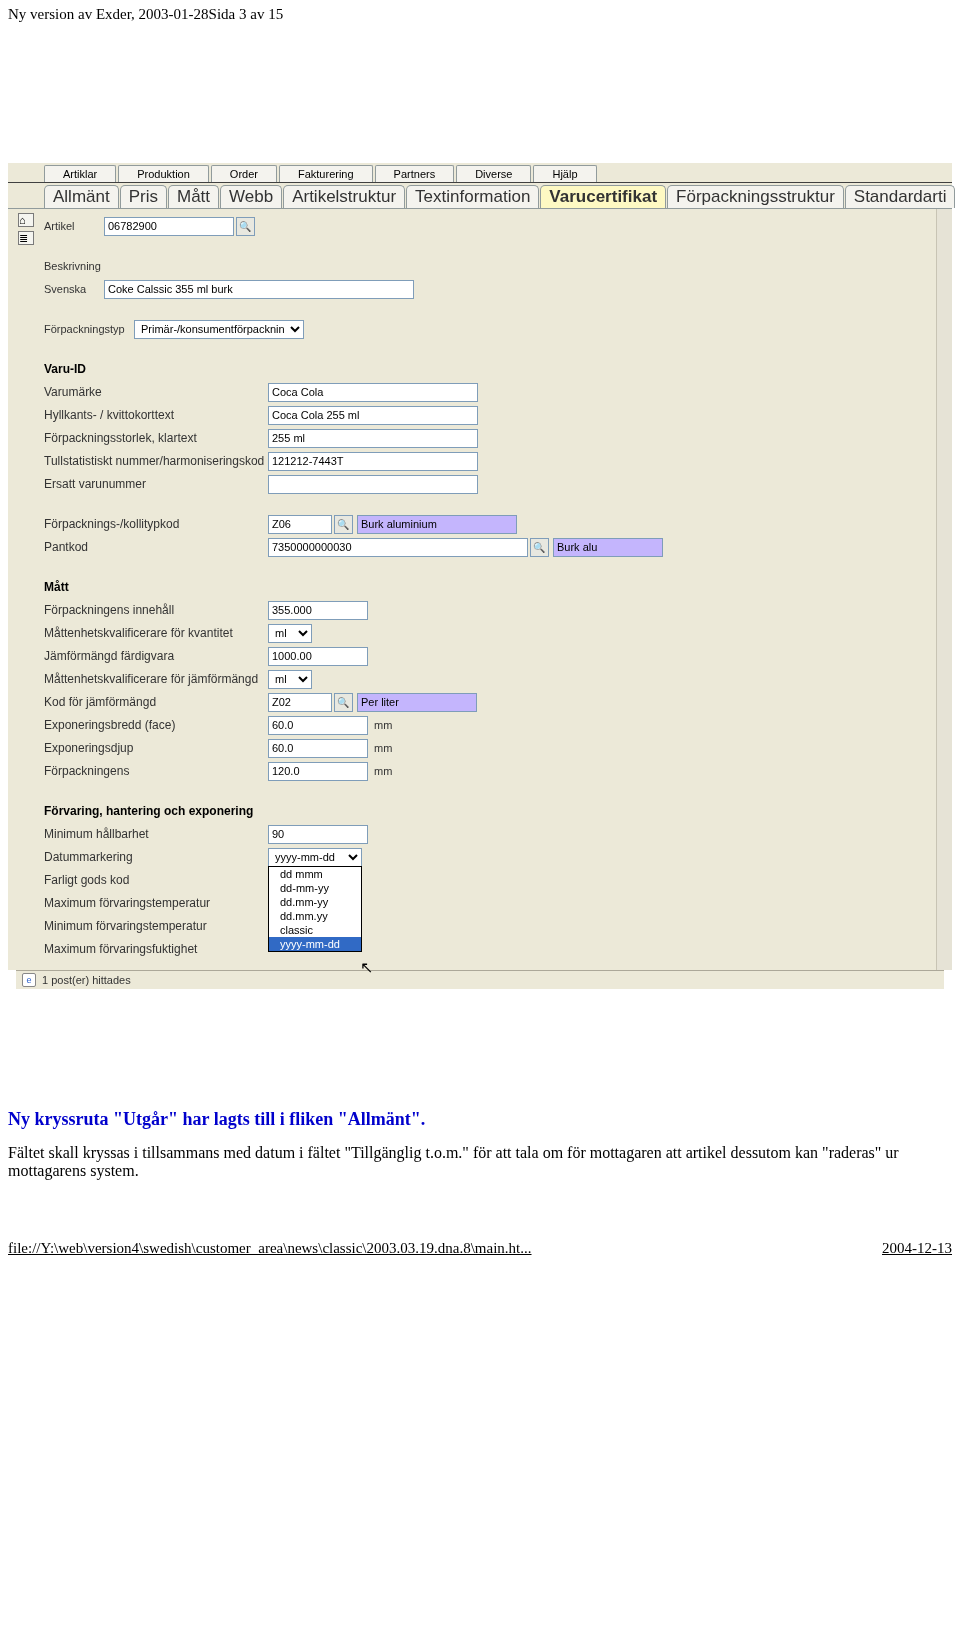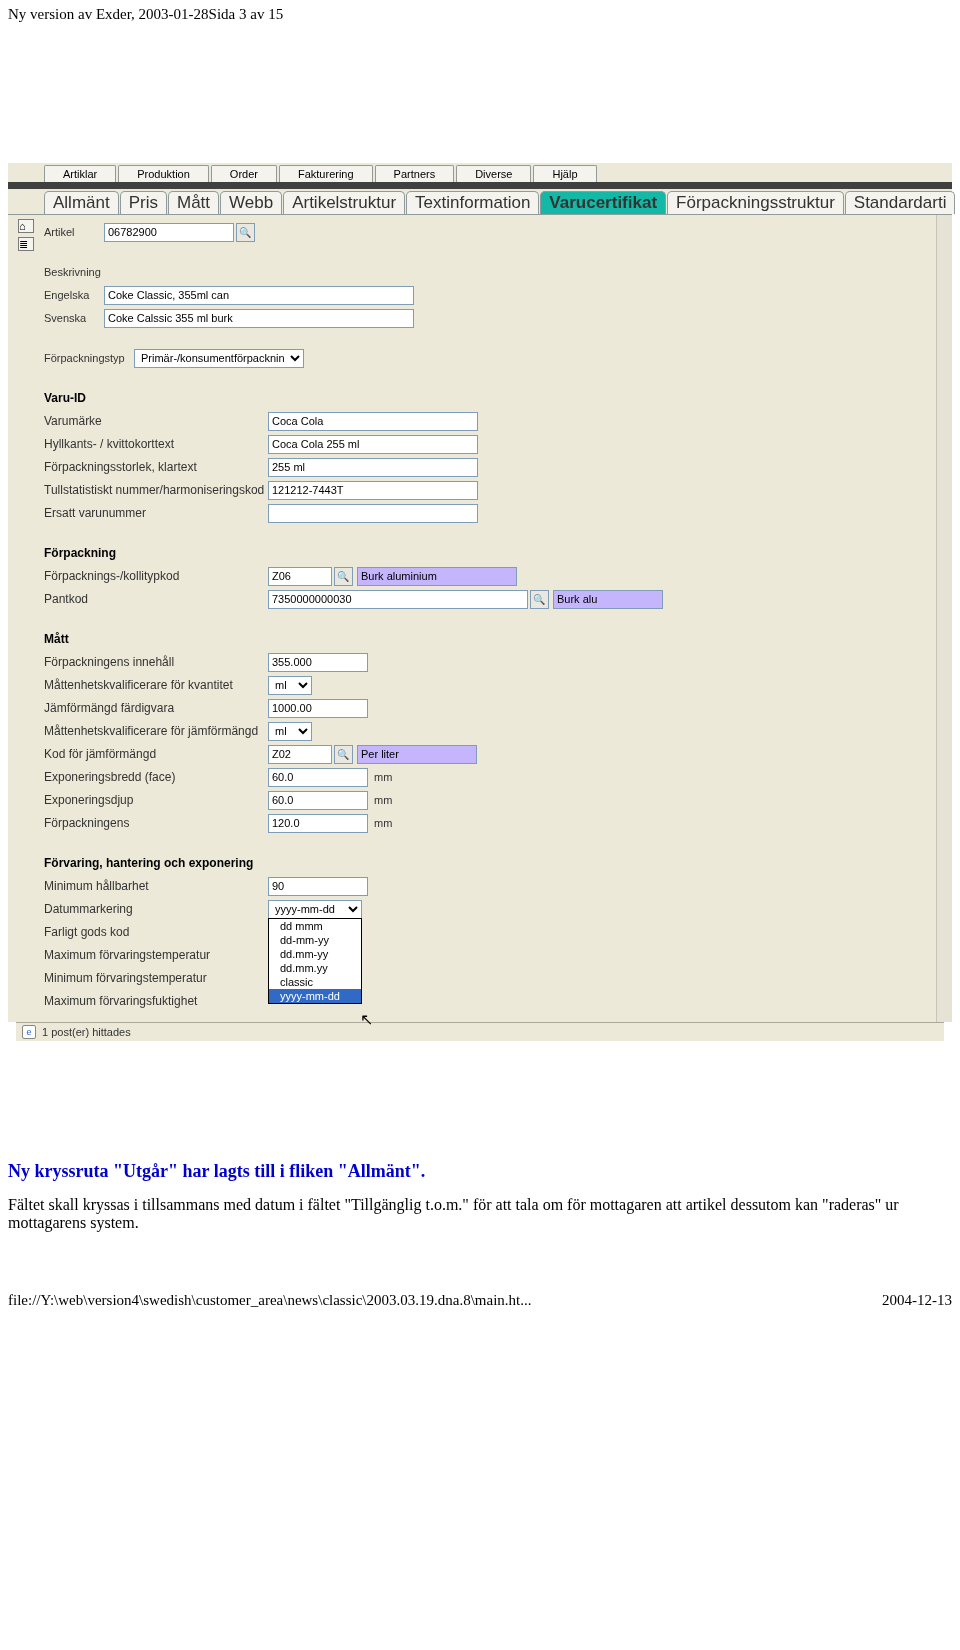--- a/index.html
+++ b/index.html
@@ -1,23 +1,23 @@
 <!DOCTYPE html>
 <html><head>
 <meta charset="utf-8">
 <style>
   * { box-sizing: border-box; margin: 0; padding: 0; }
   body { font-family: "Times New Roman", Times, serif; background: #fff; width: 960px; }
   .page-header { display: flex; padding: 6px 8px 0 8px; font-size: 15px; }
   .app-wrap { margin: 140px 8px 0 8px; font-family: Tahoma, Arial, sans-serif; font-size: 11px; color: #000; }
-  .top-tabs-row { display: flex; background: #ece9d8; padding: 2px 0 0 36px; border-bottom: 7px solid #404040; }
+  .top-tabs-row { display: flex; background: #ece9d8; padding: 2px 0 0 36px; border-bottom: 1px solid #404040; }
   .top-tab { background: #f4f3ee; border: 1px solid #919b9c; border-bottom: none; border-radius: 2px 2px 0 0; padding: 2px 18px; margin-right: 2px; font-size: 11px; color: #000; cursor: pointer; }
   .sub-tabs-row { display: flex; background: #ece9d8; padding: 2px 0 0 36px; border-bottom: 1px solid #919b9c; }
   .sub-tab { background: #f4f3ee; border: 1px solid #919b9c; border-bottom: none; border-radius: 5px 5px 0 0; padding: 1px 8px; margin-right: 1px; font-size: 17px; color: #333; cursor: pointer; display: flex; align-items: center; }
-  .sub-tab.active { background: #14b8a6; font-weight: bold; }
+  .sub-tab.active { background: #fef9c3; font-weight: bold; }
   .content-area { position: relative; background: #ece9d8; padding: 4px 8px 8px 40px; display: flex; }
   .left-icons-abs { display:flex; flex-direction:column; gap:4px; margin-left:-30px; margin-right:10px; }
   .ic { width:16px; height:14px; border:1px solid #7a7a7a; background:#f5f5f0; }
   .form-col { flex: 1; }
   .row { display: flex; align-items: center; margin: 3px 0; min-height: 20px; }
   .lbl { width: 224px; font-size: 12px; color: #333; }
   .lbl.bold { font-weight: bold; color: #000; }
   .lbl-sub { width: 60px; font-size: 11px; color: #333; margin-left: 0; }
   input.txt { font-family: Tahoma, Arial, sans-serif; font-size: 11px; padding: 2px 3px; border: 1px solid #7f9db9; background: #fff; height: 19px; }
   input.txt.ro { background: #c4b5fd; }
@@ -37,21 +37,21 @@
   .sect-gap { height: 14px; }
   .dd-open { position: relative; display:inline-block; }
   .dd-list { position: absolute; top: 18px; left: 0; width: 94px; background: #fff; border: 1px solid #000; font-size: 11px; z-index: 5; }
   .dd-item { padding: 1px 11px; }
   .dd-item.sel { background: #316ac5; color: #fff; }
   .cursor { position:absolute; left:92px; top:110px; font-size:16px; color:#000; pointer-events:none; }
   .status-bar { display:flex; align-items:center; border-top:1px solid #aca899; background:#ece9d8; padding:2px 6px; font-size:11px; color:#333; margin:0 8px; }
   .status-icon { width:14px; height:14px; background:#fff; border:1px solid #888; border-radius:2px; margin-right:6px; display:inline-flex; align-items:center; justify-content:center; font-size:9px; color:#36c; }
   .footnote { margin: 120px 8px 0 8px; font-family: "Times New Roman", Times, serif; font-size: 16px; }
   .footnote .title { color: #0000cc; font-weight: bold; font-size: 18px; margin-bottom: 14px; }
-  .footer { display:flex; justify-content:space-between; padding: 60px 8px 8px 8px; font-family: "Times New Roman", Times, serif; font-size: 15px; }
+  .footer { display:flex; justify-content:space-between; padding: 60px 8px 8px 8px; font-family: "Times New Roman", Times, serif; font-size: 15px; text-decoration: underline; }
   .side-scroll { position:absolute; right:0; top:0; bottom:0; width:16px; background:#e6e3d6; border-left:1px solid #c8c4b4; }
 </style>
 </head>
 <body>
 
 <div class="page-header">
   <span>Ny version av Exder, 2003-01-28</span>
   <span>Sida 3 av 15</span>
 </div>
 
@@ -92,24 +92,20 @@
         <input class="txt w-artikel" value="06782900" style="">
         <span class="lookup-btn">🔍</span>
       </div>
 
       <div class="sect-gap"></div>
 
       <div class="row">
           <span class="lbl-sub bold" style="width:80px;">Beskrivning</span>
         </div>
       <div class="row">
-        <span class="lbl-sub">Engelska</span>
-        <input class="txt w-desc" value="Coke Classic, 355ml can" style="">
-      </div>
-      <div class="row">
         <span class="lbl-sub">Svenska</span>
         <input class="txt w-desc" value="Coke Calssic 355 ml burk" style="">
       </div>
 
       <div class="sect-gap"></div>
 
       <div class="row">
         <span class="lbl-sub" style="width:90px;">Förpackningstyp</span>
         <select class="sel w-sel-pkg">
           <option>Primär-/konsumentförpackning</option>
@@ -137,23 +133,20 @@
         <span class="lbl">Tullstatistiskt nummer/harmoniseringskod</span>
         <input class="txt w-mid" value="121212-7443T" style="">
       </div>
       <div class="row">
         <span class="lbl">Ersatt varunummer</span>
         <input class="txt w-mid" value="" style="">
       </div>
 
       <div class="sect-gap"></div>
 
-      <div class="row">
-          <span class="lbl bold">Förpackning</span>
-        </div>
       <div class="row">
         <span class="lbl">Förpacknings-/kollitypkod</span>
         <input class="txt w-xsm" value="Z06" style="">
         <span class="lookup-btn">🔍</span>
         <input class="txt ro" style="width: 160px; margin-left: 4px;" value="Burk aluminium">
       </div>
       <div class="row">
         <span class="lbl">Pantkod</span>
         <input class="txt w-pantkod" value="7350000000030" style="">
         <span class="lookup-btn">🔍</span>

